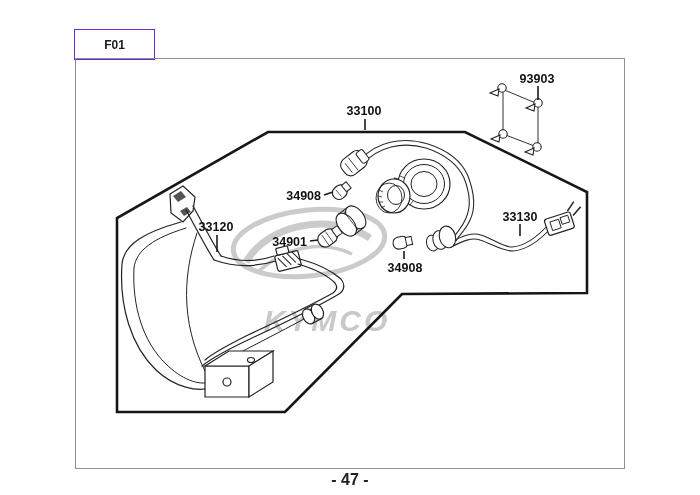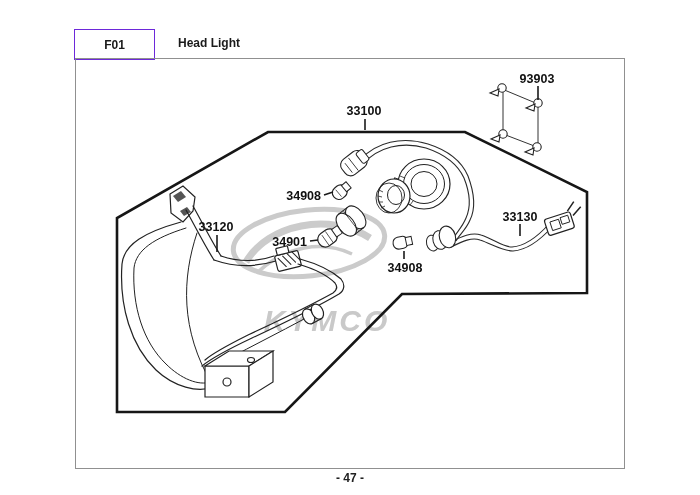--- a/index.html
+++ b/index.html
@@ -8,36 +8,35 @@
   
   .page-border{position:absolute;left:75px;top:58px;width:548px;height:409px;
                border:1px solid #909090;}
   .code-box{position:absolute;left:74px;top:29px;width:79px;height:29px;
             border:1px solid #6d28d9;background:#fff;
             display:flex;align-items:center;justify-content:center;
             font-size:12px;font-weight:bold;color:#1a1a1a;}
   .page-title{position:absolute;left:178px;top:29px;height:29px;line-height:29px;
               font-size:12px;font-weight:bold;color:#1a1a1a;}
   .footer{position:absolute;left:76px;top:471px;width:548px;text-align:center;
-          font-size:12px;font-weight:bold;color:#222;}
+          font-size:16px;font-weight:bold;color:#222;}
   svg{position:absolute;left:0;top:0;}
   svg text.part-label{font-family:"Liberation Sans", sans-serif;font-size:12.5px;
            font-weight:bold;fill:#111;}
   svg text.wm-text{font-family:"Liberation Sans", sans-serif;font-size:30px;
            font-weight:bold;font-style:italic;fill:#c9c9c9;letter-spacing:3px;}
 </style>
 </head>
 <body>
 
 <div id="page">
 
   <div class="code-box">
     <span>F01</span>
   </div>
-  <div class="page-title">Head Light</div>
   <div class="page-border"></div>
 
   <svg width="700" height="495" viewBox="0 0 700 495">
 
     <g fill="none" stroke="#cbcbcb">
       <ellipse cx="309" cy="243" rx="76" ry="33" stroke-width="5" transform="rotate(-6 309 243)"></ellipse>
       <path d="M246,262 C268,224 330,212 370,238" stroke-width="7"></path>
       <path d="M258,272 C286,246 322,240 352,254" stroke-width="3.5"></path>
     </g>
     <text class="wm-text" x="327" y="331" text-anchor="middle">KYMCO</text>

